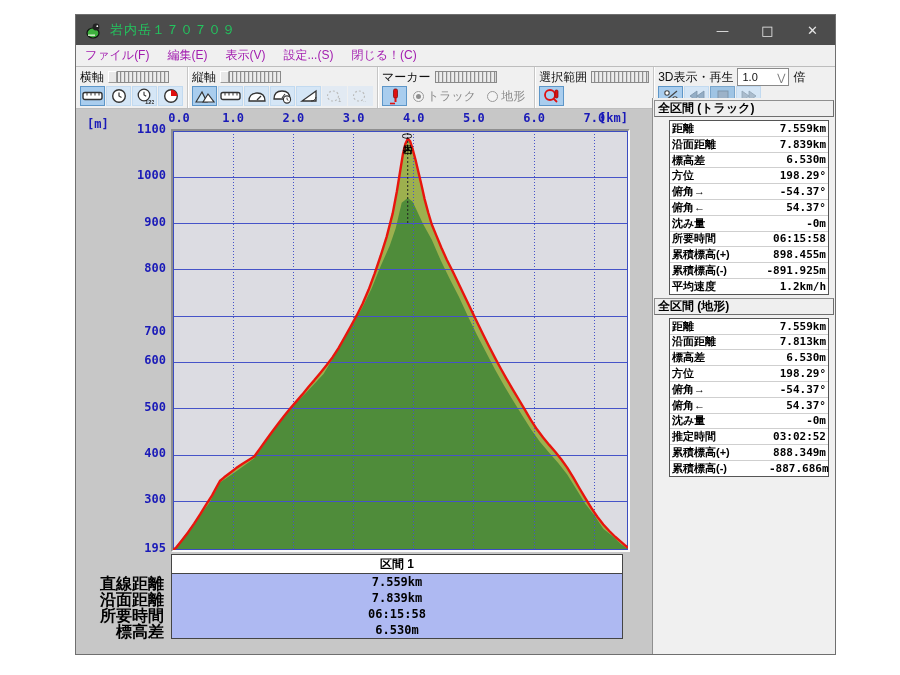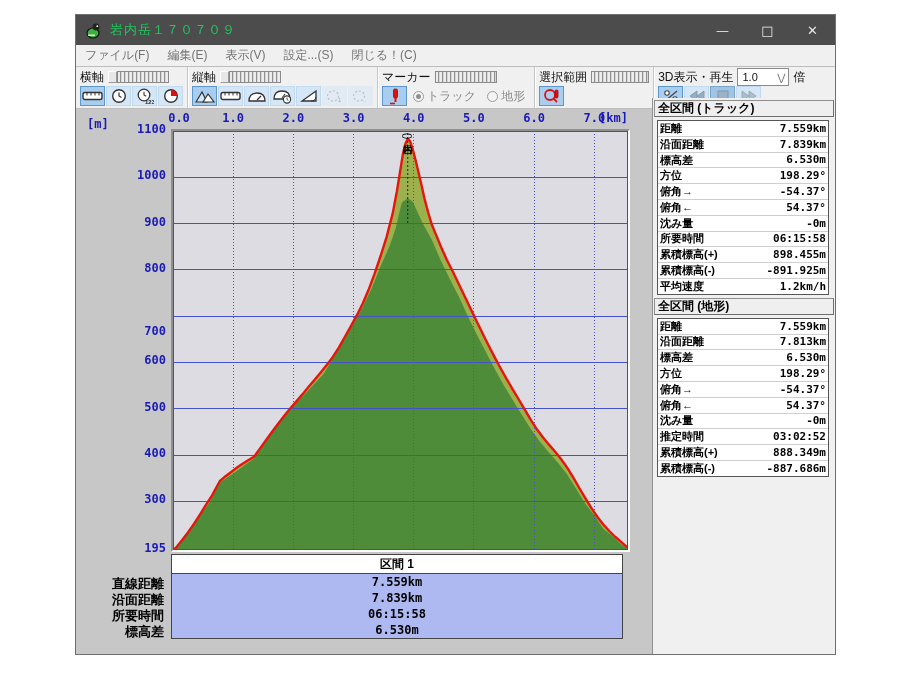--- a/index.html
+++ b/index.html
@@ -11,21 +11,21 @@
   .titlebar{position:absolute;left:0;top:0;width:100%;height:30px;background:#4c4c4c;color:#fff;
             display:flex;align-items:center;}
   .appicon{width:17px;height:17px;margin:0 8px 0 9px;position:relative;}
   .title-text{font-size:13px;letter-spacing:1px;color:#22c55e;}
   .winbtns{margin-left:auto;display:flex;height:100%;}
   .winbtn{width:45px;height:100%;display:flex;align-items:center;justify-content:center;
           color:#e6e6e6;font-size:13px;font-family:"DejaVu Sans",sans-serif;}
   
   .menubar{position:absolute;left:0;top:30px;width:100%;height:22px;background:#f0f0f0;
            border-bottom:1px solid #bdbdbd;display:flex;align-items:center;box-sizing:border-box;}
-  .menu-item{font-size:12px;color:#737373;padding:0 9px;height:100%;display:flex;align-items:center;}
+  .menu-item{font-size:12px;color:#a21caf;padding:0 9px;height:100%;display:flex;align-items:center;}
   
   .toolbar{position:absolute;left:0;top:52px;width:100%;height:42px;background:#f0f0f0;
            border-bottom:1px solid #bdbdbd;display:flex;box-sizing:border-box;}
   .tgroup{padding:1px 4px 10px 4px;border-right:1px solid #c6c6c6;box-shadow:1px 0 0 #ffffff;}
   .trow1{height:18px;display:flex;align-items:center;gap:4px;}
   .trow2{height:20px;display:flex;align-items:center;gap:1px;}
   .tlabel{font-size:12px;color:#111;white-space:nowrap;}
   .slider{display:flex;align-items:center;height:12px;}
   .slider-btn{width:9px;height:12px;background:#e8e8e8;border:1px solid #999;
               border-top-color:#fff;border-left-color:#fff;box-sizing:border-box;}
@@ -56,27 +56,27 @@
            border-bottom:2px solid #fafafa;border-right:2px solid #fafafa;box-sizing:content-box;}
   
   .sec-table{position:absolute;left:95px;top:445px;width:452px;box-sizing:border-box;}
   .sec-head{background:#ffffff;border:1px solid #444;height:20px;display:flex;align-items:center;
             justify-content:center;font-weight:bold;font-size:12px;color:#000;box-sizing:border-box;}
   .sec-body{border:1px solid #444;border-top:none;background:#aeb9f2;box-sizing:border-box;}
   .sec-row{height:16px;display:flex;align-items:center;justify-content:center;
            font-family:"DejaVu Sans Mono","Liberation Mono",monospace;font-weight:bold;font-size:12px;color:#000;}
   .sec-labels{position:absolute;left:0px;top:467px;width:91px;}
   .sec-label{height:16px;display:flex;align-items:center;justify-content:flex-end;
-             font-weight:bold;font-size:13px;color:#000;padding-right:3px;}
+             font-weight:bold;font-size:16px;color:#000;padding-right:3px;}
   
   .phead{margin:2px 1px 0 1px;height:17px;background:#efefef;border:1px solid #8f8f8f;
          border-bottom-color:#6e6e6e;border-right-color:#6e6e6e;
          font-weight:bold;font-size:12px;color:#000;display:flex;align-items:center;
          padding-left:3px;box-sizing:border-box;}
-  .ptable{margin:3px 6px 3px 4px;background:#fff;border:1px solid #555;box-sizing:border-box;}
+  .ptable{margin:3px 6px 3px 16px;background:#fff;border:1px solid #555;box-sizing:border-box;}
   .prow{height:14.8px;display:flex;align-items:center;padding:0 2px;border-bottom:1px solid #cfcfcf;}
   .prow:last-child{border-bottom:none;gap:42px;}
   .plabel{font-weight:bold;font-size:11px;color:#000;white-space:nowrap;}
   .pvalue{margin-left:auto;font-family:"DejaVu Sans Mono","Liberation Mono",monospace;
           font-weight:bold;font-size:11px;color:#000;white-space:nowrap;}
   svg text{font-family:"Liberation Sans",sans-serif;}
 </style>
 </head>
 <body>
 

